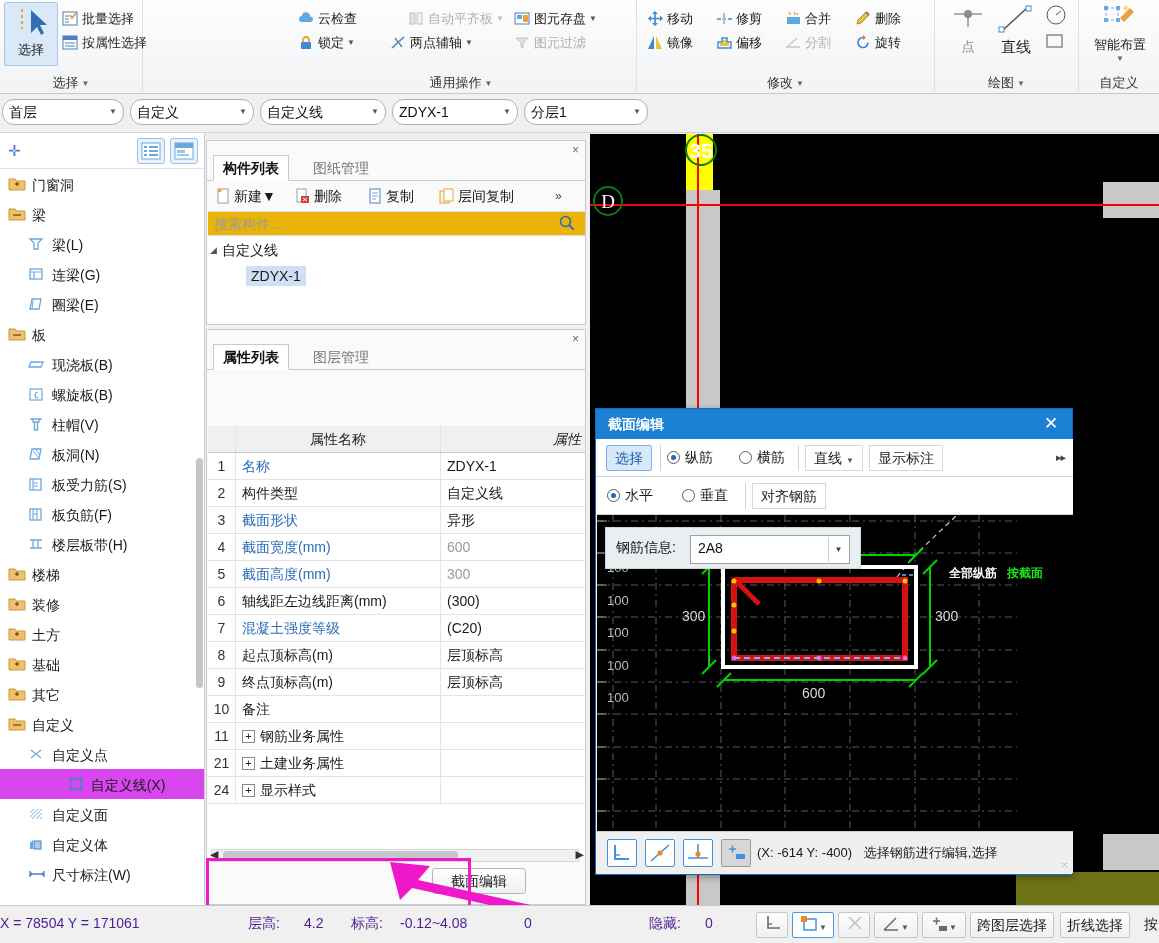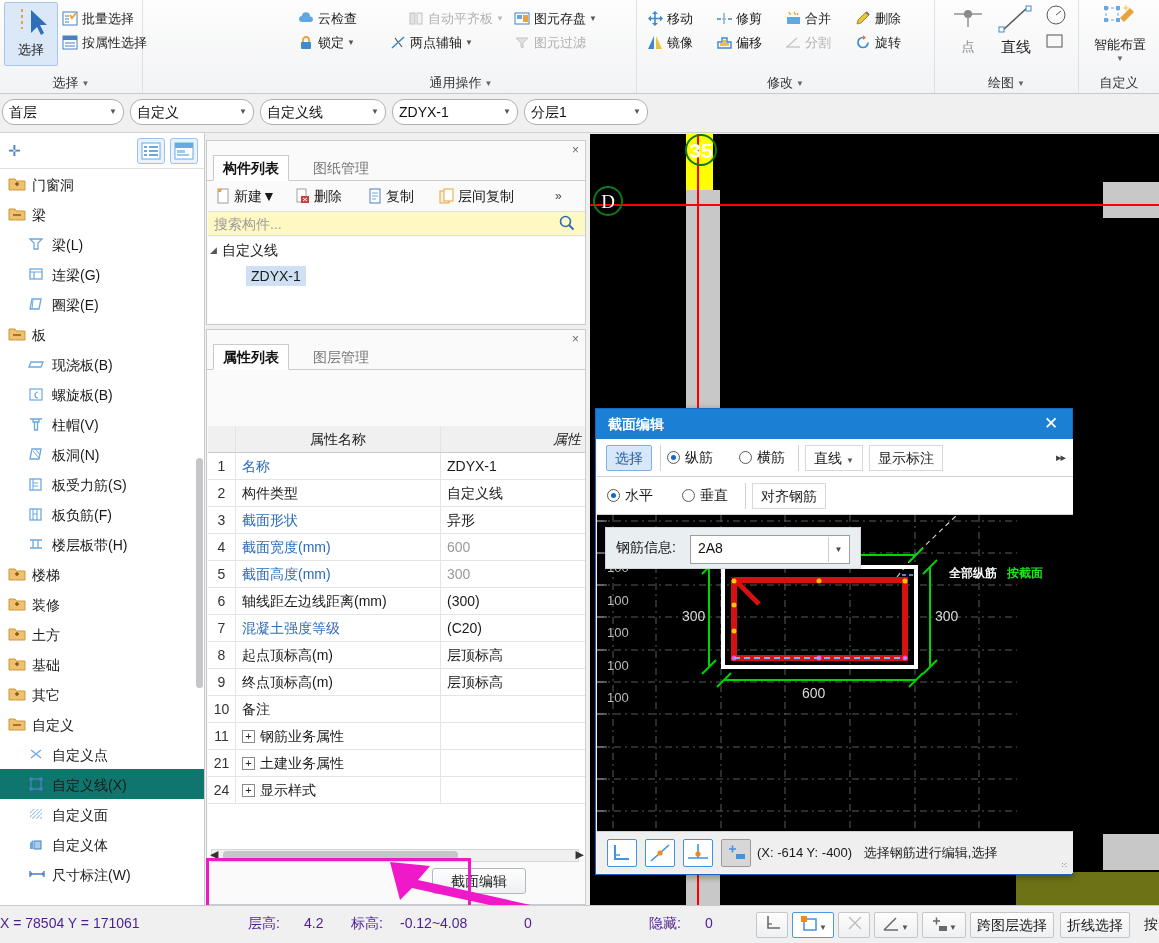--- a/index.html
+++ b/index.html
@@ -61,21 +61,21 @@
     overflow:hidden;
   }
   #navhead { position:relative; height:36px; border-bottom:1px solid #e0e1e3; background:#fff;}
   #navhead .plusicon { position:absolute; left:8px; top:9px; color:#4a7fc1; font-size:15px;}
   .vbtn {
     position:absolute; top:5px; width:28px; height:26px;
     border:1px solid #9cc2e8; border-radius:3px; background:#eaf2fb;
   }
   #navtree { position:relative; height:736px; overflow:hidden; }
   .nrow { position:relative; height:30px; line-height:30px; font-size:14px; white-space:nowrap; }
-  .nrow.sel { background:#0f766e; }
+  .nrow.sel { background:#d946ef;text-align:center; }
   .nrow .nic { display:inline-block; width:18px; height:14px; vertical-align:-2px; margin-right:6px;}
   .nrow .ntx { vertical-align:middle; }
   .lvl0 { padding-left:8px; }
   .lvl1 { padding-left:28px; }
   #navscroll {
     position:absolute; right:1px; top:325px; width:7px; height:230px;
     background:#c4c6c9; border-radius:4px;
   }
 
   
@@ -92,21 +92,21 @@
              border-bottom:1px solid #c9cbce; background:#fafafa; }
   .ptab { position:absolute; top:0; height:26px; line-height:24px; padding:0 9px;
           font-size:14px; color:#777; border:1px solid transparent;}
   .ptab.act { background:#fff; color:#111; font-weight:bold;
               border:1px solid #c9cbce; border-bottom:1px solid #fff; }
   .cmdrow { position:absolute; left:0; top:40px; height:30px; width:100%; background:#fafafa; }
   .cmdbtn { position:absolute; top:4px; height:22px; line-height:22px; font-size:14px; white-space:nowrap;}
   .cmdbtn .ci { display:inline-block; width:16px; height:16px; vertical-align:-3px; margin-right:3px;}
   .searchbox {
     position:absolute; left:1px; top:70px; width:377px; height:25px;
-    background:#fef9c3; border-top:1px solid #dedede; border-bottom:1px solid #dedede;
+    background:#eab308; border-top:1px solid #dedede; border-bottom:1px solid #dedede;
   }
   .searchbox input {
     width:345px; height:23px; border:0; outline:0; padding-left:6px;
     font-size:14px; color:#333; background:transparent;
     font-family:"Liberation Sans",sans-serif;
   }
   .searchbox input::placeholder{ color:#9b9b9b; }
   .treebody { position:absolute; left:1px; top:96px; width:377px; bottom:1px; background:#fff; }
   .grpline { position:relative; height:26px; line-height:26px; padding-left:14px; font-size:14px; }
   .grpline .tri { position:absolute; left:2px; top:0; font-size:9px; color:#555;}

